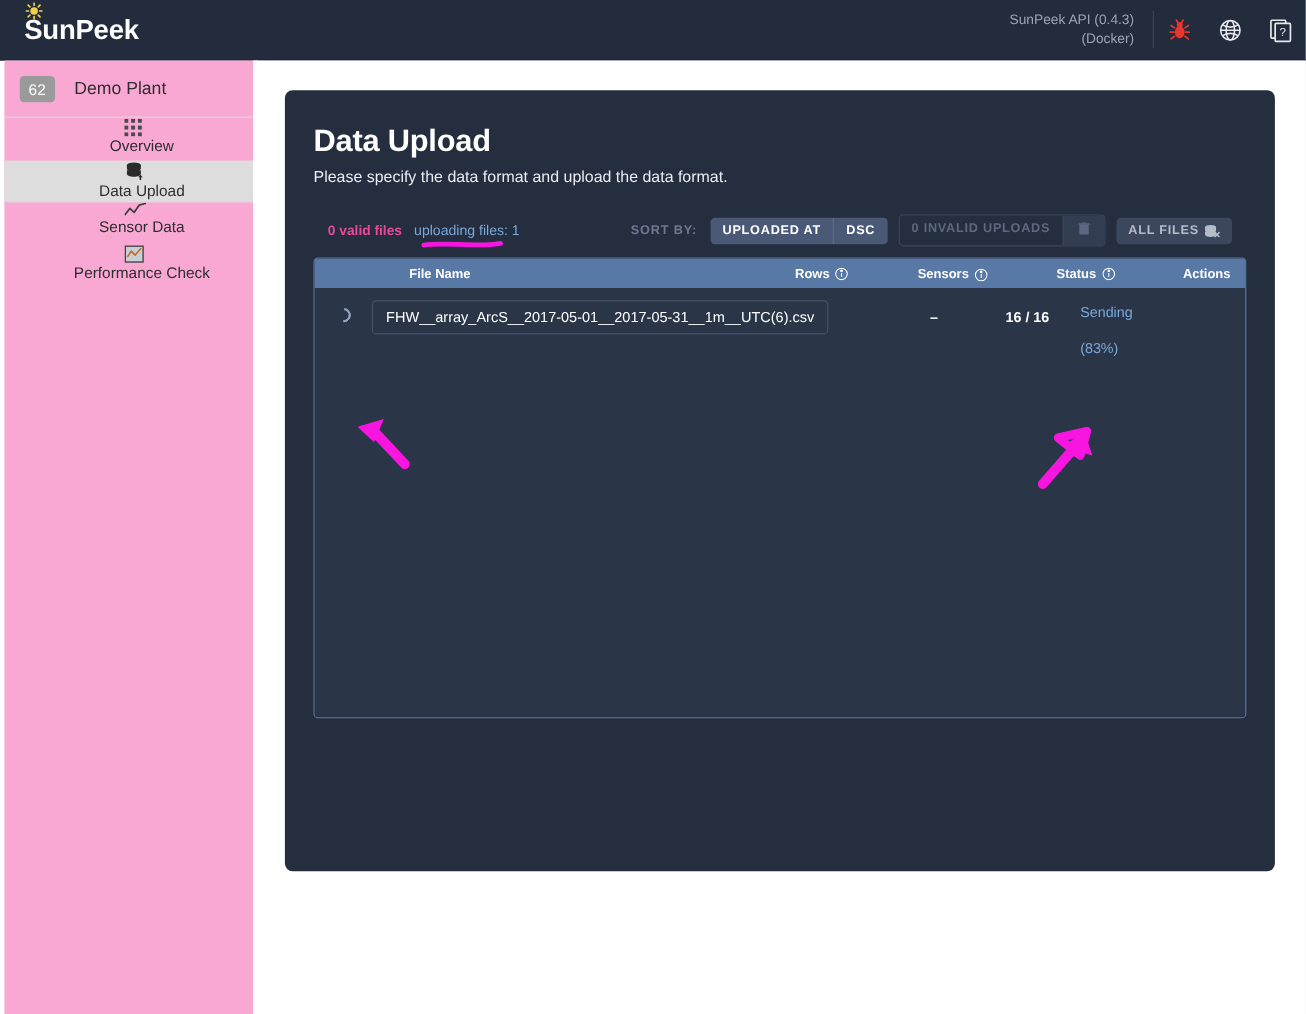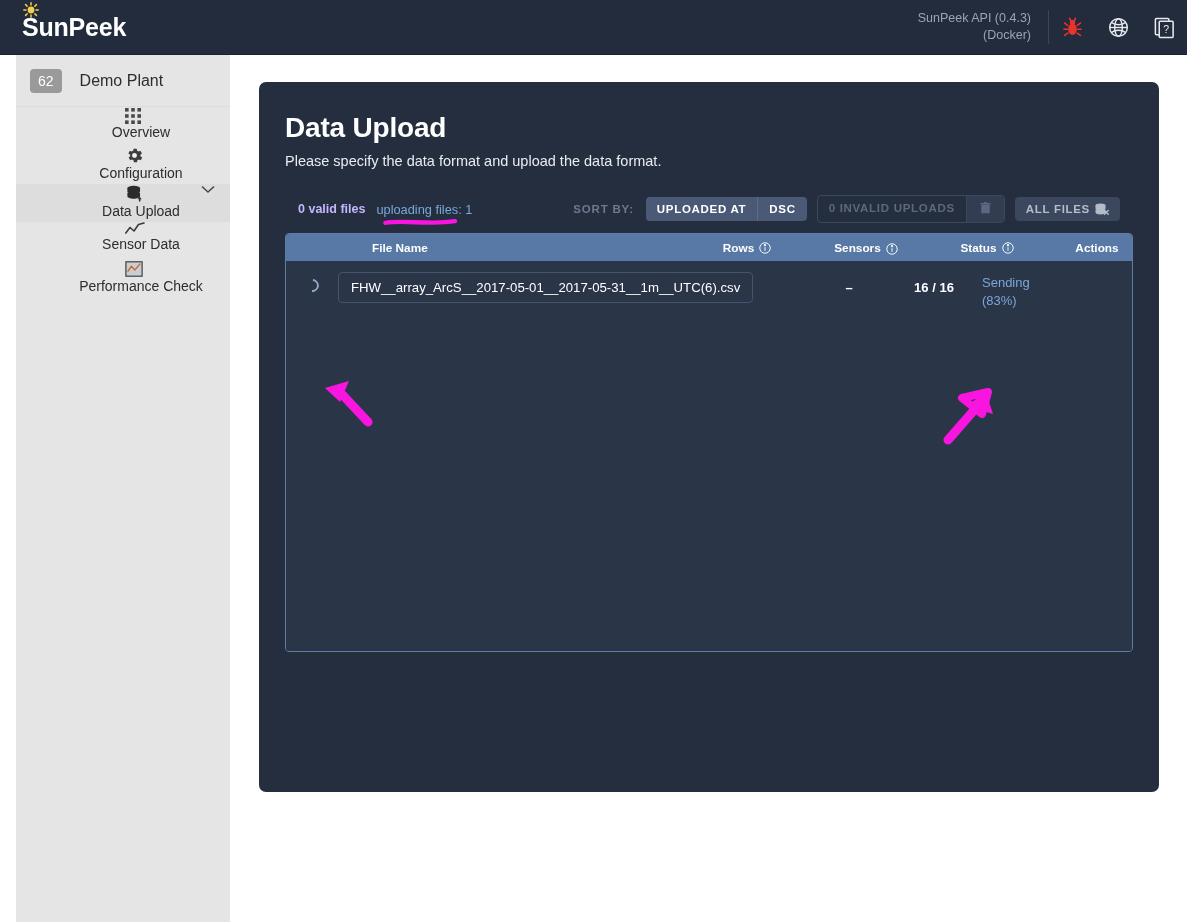--- a/index.html
+++ b/index.html
@@ -41,23 +41,23 @@
   .tb-divider { width: 1px; height: 34px; background: #3a4557; }
   .tb-icon {
     width: 46px; height: 55px;
     display: flex; align-items: center; justify-content: center;
     cursor: pointer;
   }
   .tb-icon svg { display: block; }
 
   
   .sidebar {
-    position: absolute; top: 55px; left: 16px;
+    position: absolute; top: 55px; left: 4px;
     width: 230px; height: 867px;
-    background: #e5e5e5;
+    background: #f9a8d4;
     border-right: 1px solid #d4d4d4;
   }
   .plant-head {
     height: 52px; display: flex; align-items: center;
     padding-left: 14px;
     border-bottom: 1px solid #dcdcdc;
   }
   .plant-badge {
     background: #9a9a9a; color: #ffffff;
     font-size: 14px; border-radius: 4px;
@@ -125,21 +125,21 @@
     display: flex; align-items: center; justify-content: center;
     cursor: pointer;
   }
 
   
   .status-strip {
     display: flex; align-items: center;
     margin-top: 26px; padding: 0 13px;
     position: relative;
   }
-  .valid-files { color: #c4b5fd; font-size: 12.5px; font-weight: bold; }
+  .valid-files { color: #ec4899; font-size: 12.5px; font-weight: bold; }
   .uploading-files {
     color: #79a7d8; font-size: 12.8px; margin-left: 11px; position: relative;
   }
   .sort-group { margin-left: auto; display: flex; align-items: center; }
   .sort-label {
     color: #6e7890; font-size: 11.5px; font-weight: bold;
     letter-spacing: 0.8px; margin-right: 12px;
   }
   .btn-pair {
     display: flex; border-radius: 4px; overflow: hidden;
@@ -206,21 +206,21 @@
     font-size: 13px; font-weight: bold; padding-top: 8px;
   }
   .td-sensors {
     width: 92px; justify-content: center; color: #ffffff;
     font-size: 13px; font-weight: bold; padding-top: 8px;
   }
   .td-status {
     width: 82px; flex-direction: column; align-items: flex-start;
     color: #79a7d8; font-size: 13px; padding-top: 3px; padding-left: 2px;
   }
-  .td-status .pct { margin-top: 3px; }
+  .td-status .pct { margin-top: 18px; }
   .td-actions { width: 70px; }
 
   .spinner-arc {
     width: 13px; height: 13px;
     border: 2px solid transparent;
     border-top-color: #8fa7c4;
     border-left-color: #8fa7c4;
     border-radius: 50%;
     transform: rotate(140deg);
   }
@@ -315,34 +315,20 @@
           <rect x="6.2" y="6.2" width="3.6" height="3.6"></rect>
           <rect x="12.4" y="6.2" width="3.6" height="3.6"></rect>
         <rect x="0" y="12.4" width="3.6" height="3.6"></rect>
           <rect x="6.2" y="12.4" width="3.6" height="3.6"></rect>
           <rect x="12.4" y="12.4" width="3.6" height="3.6"></rect>
       </svg>
     </span>
     <span class="nav-label">Overview</span>
   </div>
 
-  <div class="nav-item">
-    <span class="nav-icon">
-      <svg width="19" height="19" viewBox="0 0 24 24" fill="#3c3c3c">
-        <path d="M19.4 13a7.8 7.8 0 0 0 0-2l2-1.6-2-3.4-2.4 1a7.6 7.6 0 0 0-1.8-1l-.4-2.6h-4l-.4 2.6a7.6 7.6 0 0 0-1.8 1l-2.4-1-2 3.4L6.6 11a7.8 7.8 0 0 0 0 2l-2 1.6 2 3.4 2.4-1a7.6 7.6 0 0 0 1.8 1l.4 2.6h4l.4-2.6a7.6 7.6 0 0 0 1.8-1l2.4 1 2-3.4z"></path>
-        <circle cx="12" cy="12" r="3.1" fill="#f1f1f1"></circle>
-      </svg>
-    </span>
-    <span class="nav-label">Configuration</span>
-    <span class="nav-chevron">
-      <svg width="14" height="9" viewBox="0 0 14 9" fill="none" stroke="#4a4a4a" stroke-width="1.6">
-        <polyline points="1,1.5 7,7 13,1.5"></polyline>
-      </svg>
-    </span>
-  </div>
 
   <div class="nav-item active">
     <span class="nav-icon">
       <svg width="19" height="19" viewBox="0 0 24 24" fill="#2b2b2b">
         <ellipse cx="11" cy="5.2" rx="8" ry="3.1"></ellipse>
         <path d="M3 5.2v4.2c0 1.7 3.6 3.1 8 3.1s8-1.4 8-3.1V5.2"></path>
         <path d="M3 11.2v4.2c0 1.7 3.6 3.1 8 3.1s8-1.4 8-3.1v-4.2"></path>
         <g fill="#2b2b2b">
           <path d="M18.5 16.2l2.6 3h-1.7v3h-1.8v-3h-1.7z"></path>
         </g>

